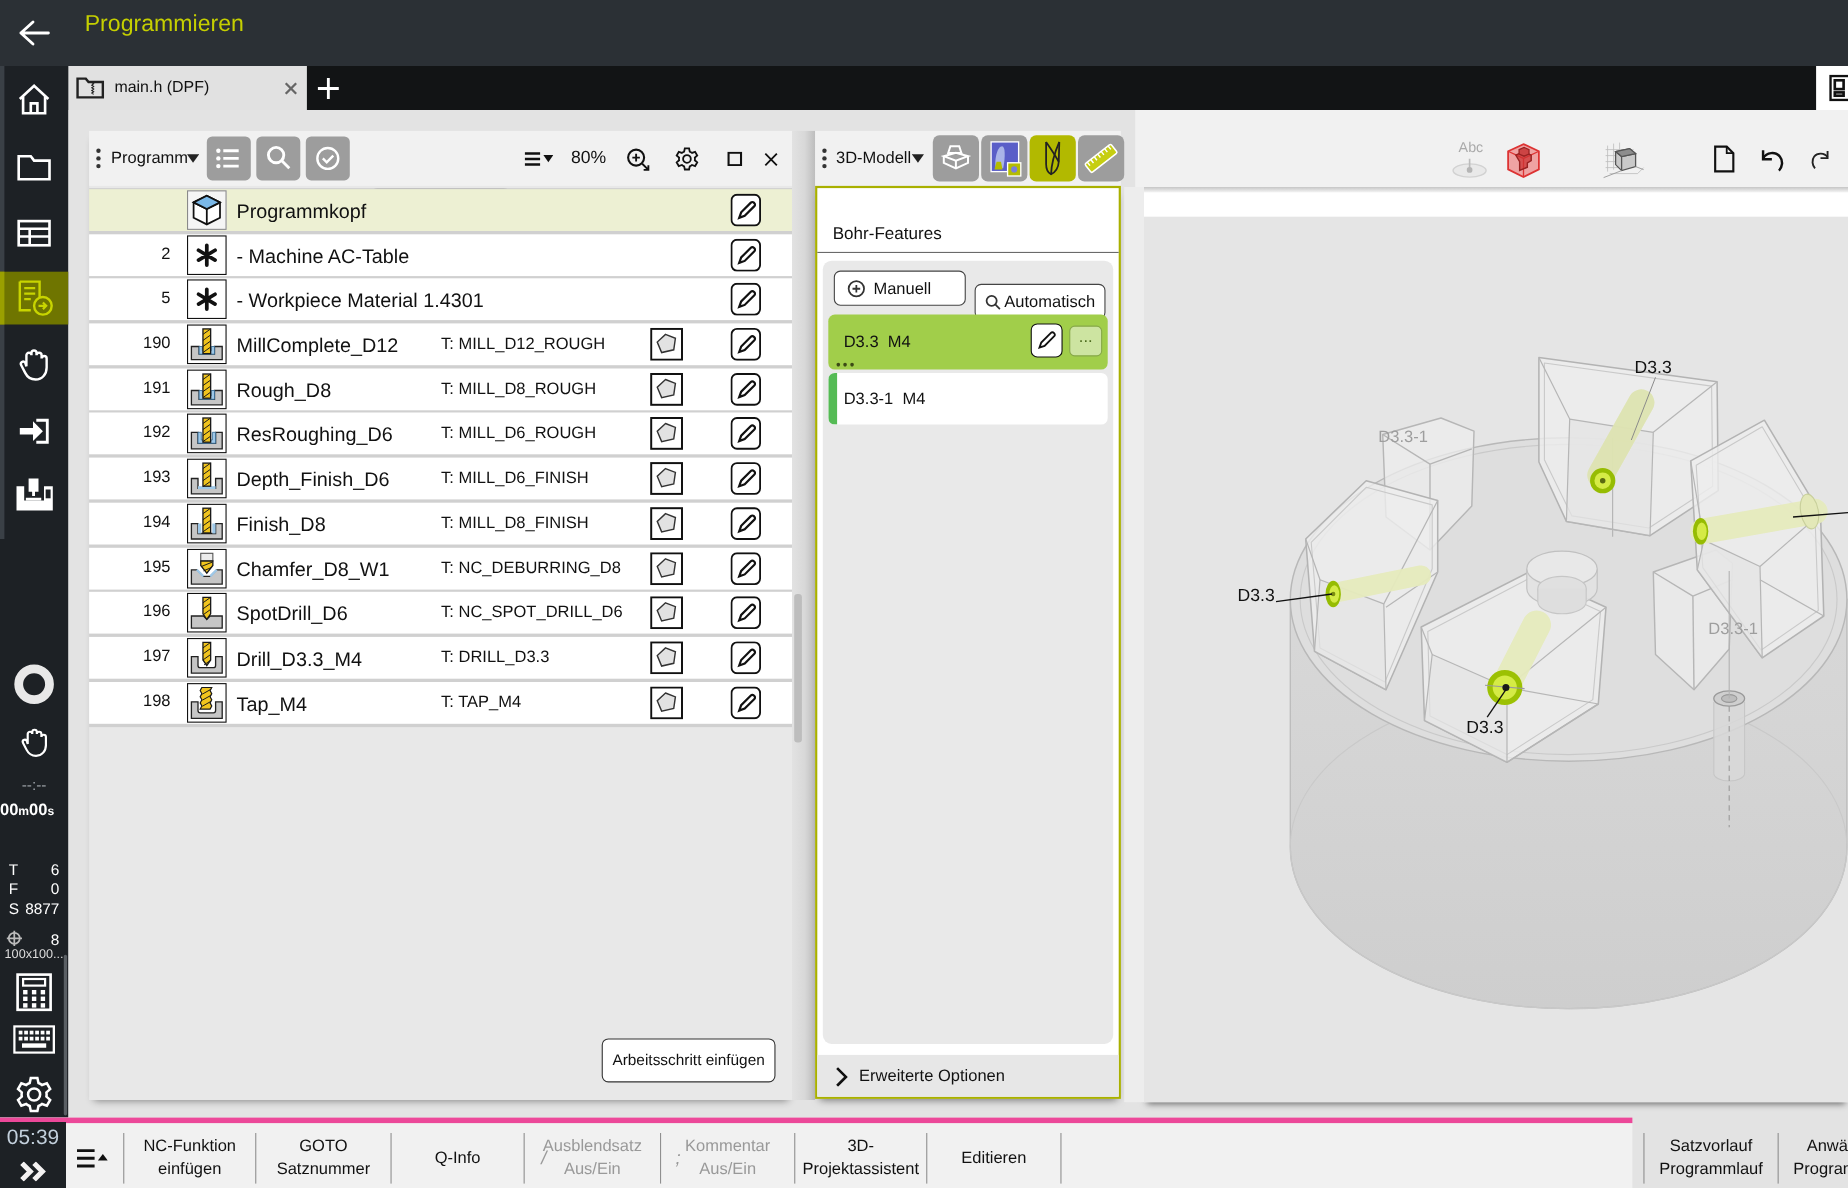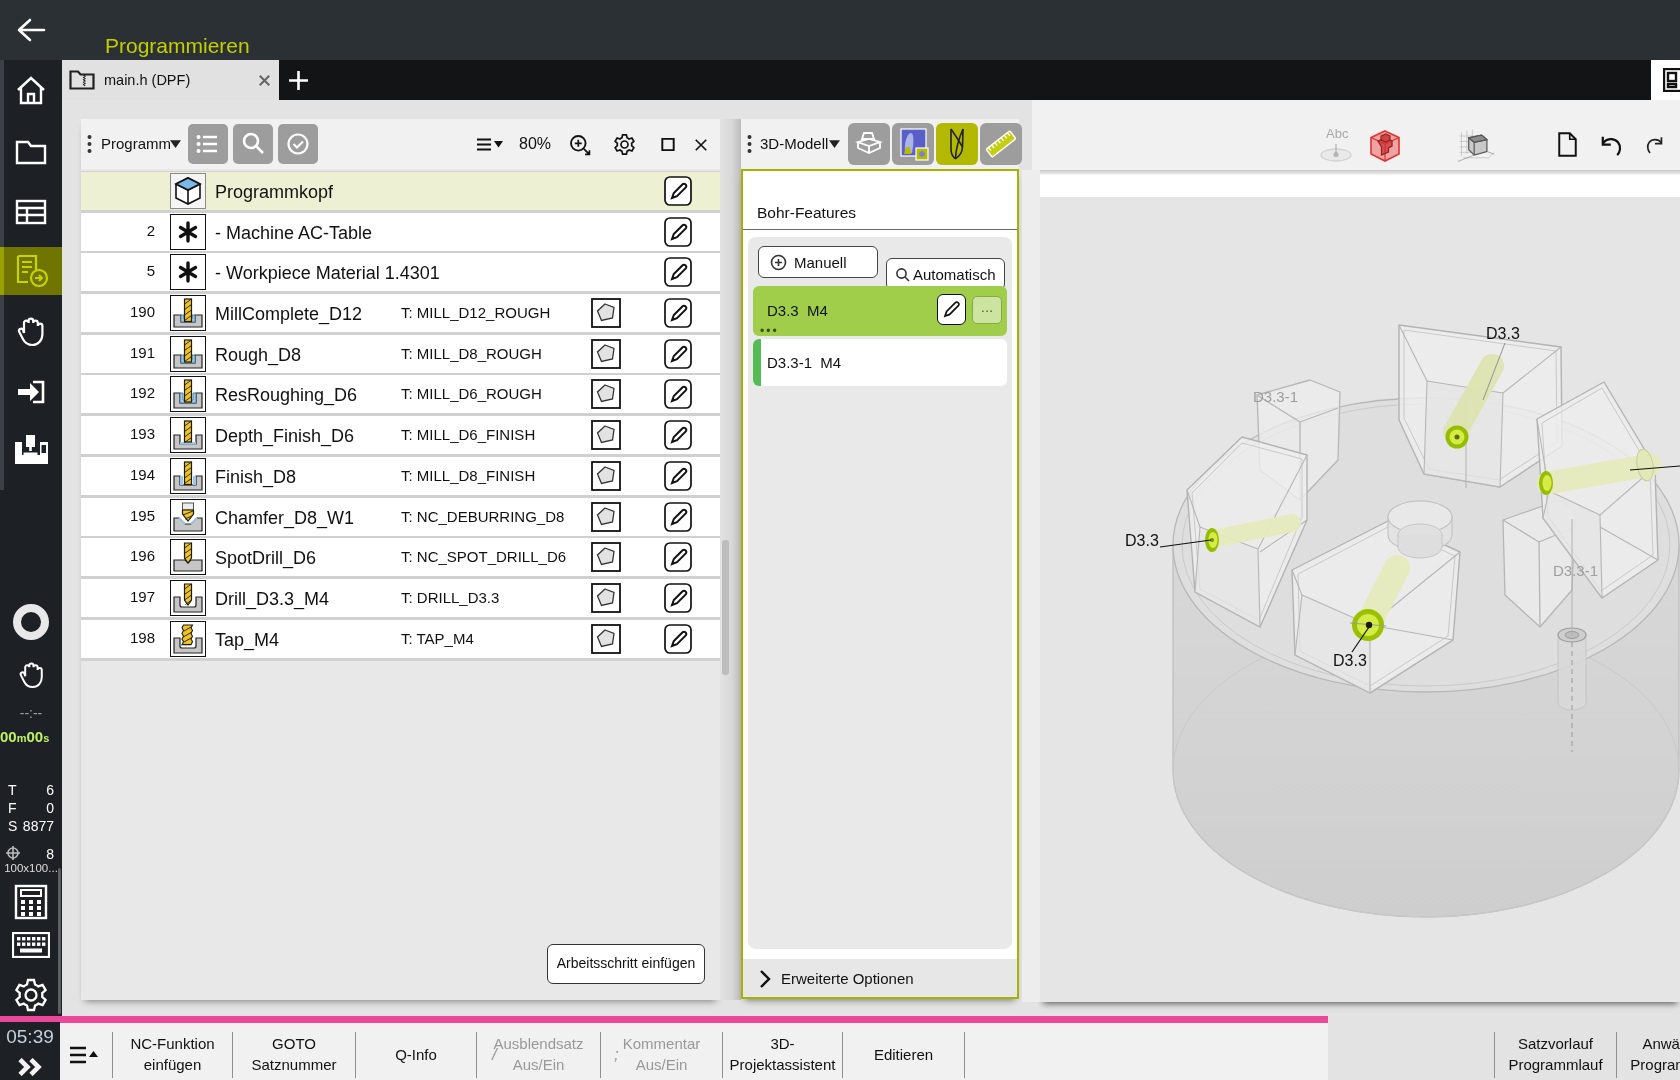--- a/index.html
+++ b/index.html
@@ -20,21 +20,21 @@
 
 
 </style>
 </head>
 <body>
 
 <div class="abs" style="left:0;top:0;width:1680px;height:60px;background:#2b3035;">
   <svg class="abs" style="left:16px;top:16px;" width="30" height="28" viewBox="0 0 30 28">
     <path d="M14 4 L3 14 L14 24 M3 14 L28 14" stroke="#fff" stroke-width="2.6" fill="none" stroke-linecap="round" stroke-linejoin="round"></path>
   </svg>
-  <div class="abs" style="left:77px;top:34px;font-size:21px;color:#c5cf00;margin-left:28px;">Programmieren</div>
+  <div class="abs" style="left:77px;top:10px;font-size:21px;color:#c5cf00;">Programmieren</div>
 </div>
 
 <div class="abs" style="left:62px;top:60px;width:1618px;height:40px;background:#121415;">
   <div class="abs" style="left:0;top:0;width:217px;height:40px;background:#e1e1e1;">
     <svg class="abs" style="left:7px;top:10px;" width="26" height="20" viewBox="0 0 26 20">
       <path d="M1.5 1.5 h7.5 l2.5 3 h13 v14 h-23 z" fill="none" stroke="#222" stroke-width="2.2"></path>
       <path d="M14.5 5 l1.6 1.2 l-1.6 1.2 l1.6 1.2 l-1.6 1.2 l1.6 1.2 l-1.6 1.2 l1.6 1.2 l-1.6 1.2 l1.6 1.2" stroke="#222" stroke-width="1.1" fill="none"></path>
     </svg>
     <div class="abs" style="left:42px;top:12px;font-size:14.5px;color:#111;">main.h (DPF)</div>
     <svg class="abs" style="left:196px;top:14px;" width="13" height="13" viewBox="0 0 15 15">
@@ -95,21 +95,21 @@
   </svg>
 
   <svg class="abs" style="left:12px;top:543px" width="38" height="38" viewBox="0 0 38 38">
     <circle cx="19" cy="19" r="14" fill="none" stroke="#e8e8e8" stroke-width="8"></circle>
   </svg>
 
   <svg class="abs" style="left:18px;top:600px" width="27" height="29" viewBox="0 0 30 32">
     <path d="M8 18 V8 a2.3 2.3 0 0 1 4.6 0 V6 a2.3 2.3 0 0 1 4.6 0 v2 a2.3 2.3 0 0 1 4.6 0 v3 a2.3 2.3 0 0 1 4.6 0 v8 c0 6 -4 11 -10 11 c-5 0 -7.5 -2 -9.5 -6 l-3.6 -7 c-1.4 -2.6 1.8 -4.6 3.6 -2.4 z" fill="none" stroke="#fff" stroke-width="2.2"></path>
   </svg>
   <div class="abs" style="left:0;top:645px;width:62px;text-align:center;font-size:14px;color:#9aa0a6;">--:--</div>
-  <div class="abs" style="left:0;top:668px;width:43px;text-align:center;font-size:15px;color:#bef264;font-weight:bold;">00<span style="font-size:11px">m</span>00<span style="font-size:11px">s</span></div>
+  <div class="abs" style="left:0;top:668px;width:43px;text-align:center;font-size:15px;color:#ffffff;font-weight:bold;">00<span style="font-size:11px">m</span>00<span style="font-size:11px">s</span></div>
   <div class="abs" style="left:8px;top:722px;width:46px;font-size:14px;color:#fff;">T<span style="float:right">6</span></div>
   <div class="abs" style="left:8px;top:740px;width:46px;font-size:14px;color:#fff;">F<span style="float:right">0</span></div>
   <div class="abs" style="left:8px;top:758px;width:46px;font-size:14px;color:#fff;">S<span style="float:right">8877</span></div>
   <svg class="abs" style="left:6px;top:786px" width="14" height="14" viewBox="0 0 14 14">
     <circle cx="7" cy="7" r="5" fill="none" stroke="#bbb" stroke-width="1.6"></circle>
     <path d="M7 0 v14 M0 7 h14" stroke="#bbb" stroke-width="1.6"></path>
   </svg>
   <div class="abs" style="left:8px;top:786px;width:46px;font-size:14px;color:#fff;text-align:right;">8</div>
   <div class="abs" style="left:0;top:802px;width:62px;text-align:center;font-size:11.5px;color:#ddd;">100x100...</div>
 
@@ -738,21 +738,21 @@
     <path d="M6 4 V14 H16" fill="none" stroke="#111" stroke-width="2.8"></path>
     <path d="M6 13 C10 6 20 5 25 11 C29 16 28 23 24 27" fill="none" stroke="#111" stroke-width="2.8"></path>
   </svg>
 
   <svg class="abs" style="left:345px;top:14px" width="20" height="23" viewBox="0 0 28 27">
     <path d="M23 2 V11 H14" fill="none" stroke="#222" stroke-width="2.4"></path>
     <path d="M23 10 C19 4 10 4 6 9 C2.5 13.5 3.5 20 7 24" fill="none" stroke="#222" stroke-width="2.4"></path>
   </svg>
 </div>
 
-<div class="abs" id="bottombar" style="left:0;top:1016px;width:1328px;height:64px;background:#f1f1f1;border-top:7px solid #ec4899;">
+<div class="abs" id="bottombar" style="left:0;top:1016px;width:1484px;height:64px;background:#f1f1f1;border-top:5px solid #ec4899;">
   <div class="abs" style="left:0;top:-1px;width:60px;height:65px;background:#1d2125;"></div>
   <div class="abs" style="left:0;top:3px;width:60px;text-align:center;font-size:19px;color:#c3d0dc;">05:39</div>
   <svg class="abs" style="left:18px;top:35px;" width="25" height="18" viewBox="0 0 25 18">
     <path d="M2 1.5 L9.5 9 L2 16.5 M13 1.5 L20.5 9 L13 16.5" stroke="#f4f2f2" stroke-width="4.6" fill="none"></path>
   </svg>
   <svg class="abs" style="left:70px;top:22px" width="28" height="20" viewBox="0 0 28 20">
     <path d="M0 3 h16 M0 10 h16 M0 17 h16" stroke="#111" stroke-width="2.6"></path>
     <path d="M19 12 l4.5 -6 l4.5 6 z" fill="#111"></path>
   </svg>
   <div class="bdiv" style="left:112px;"></div>

